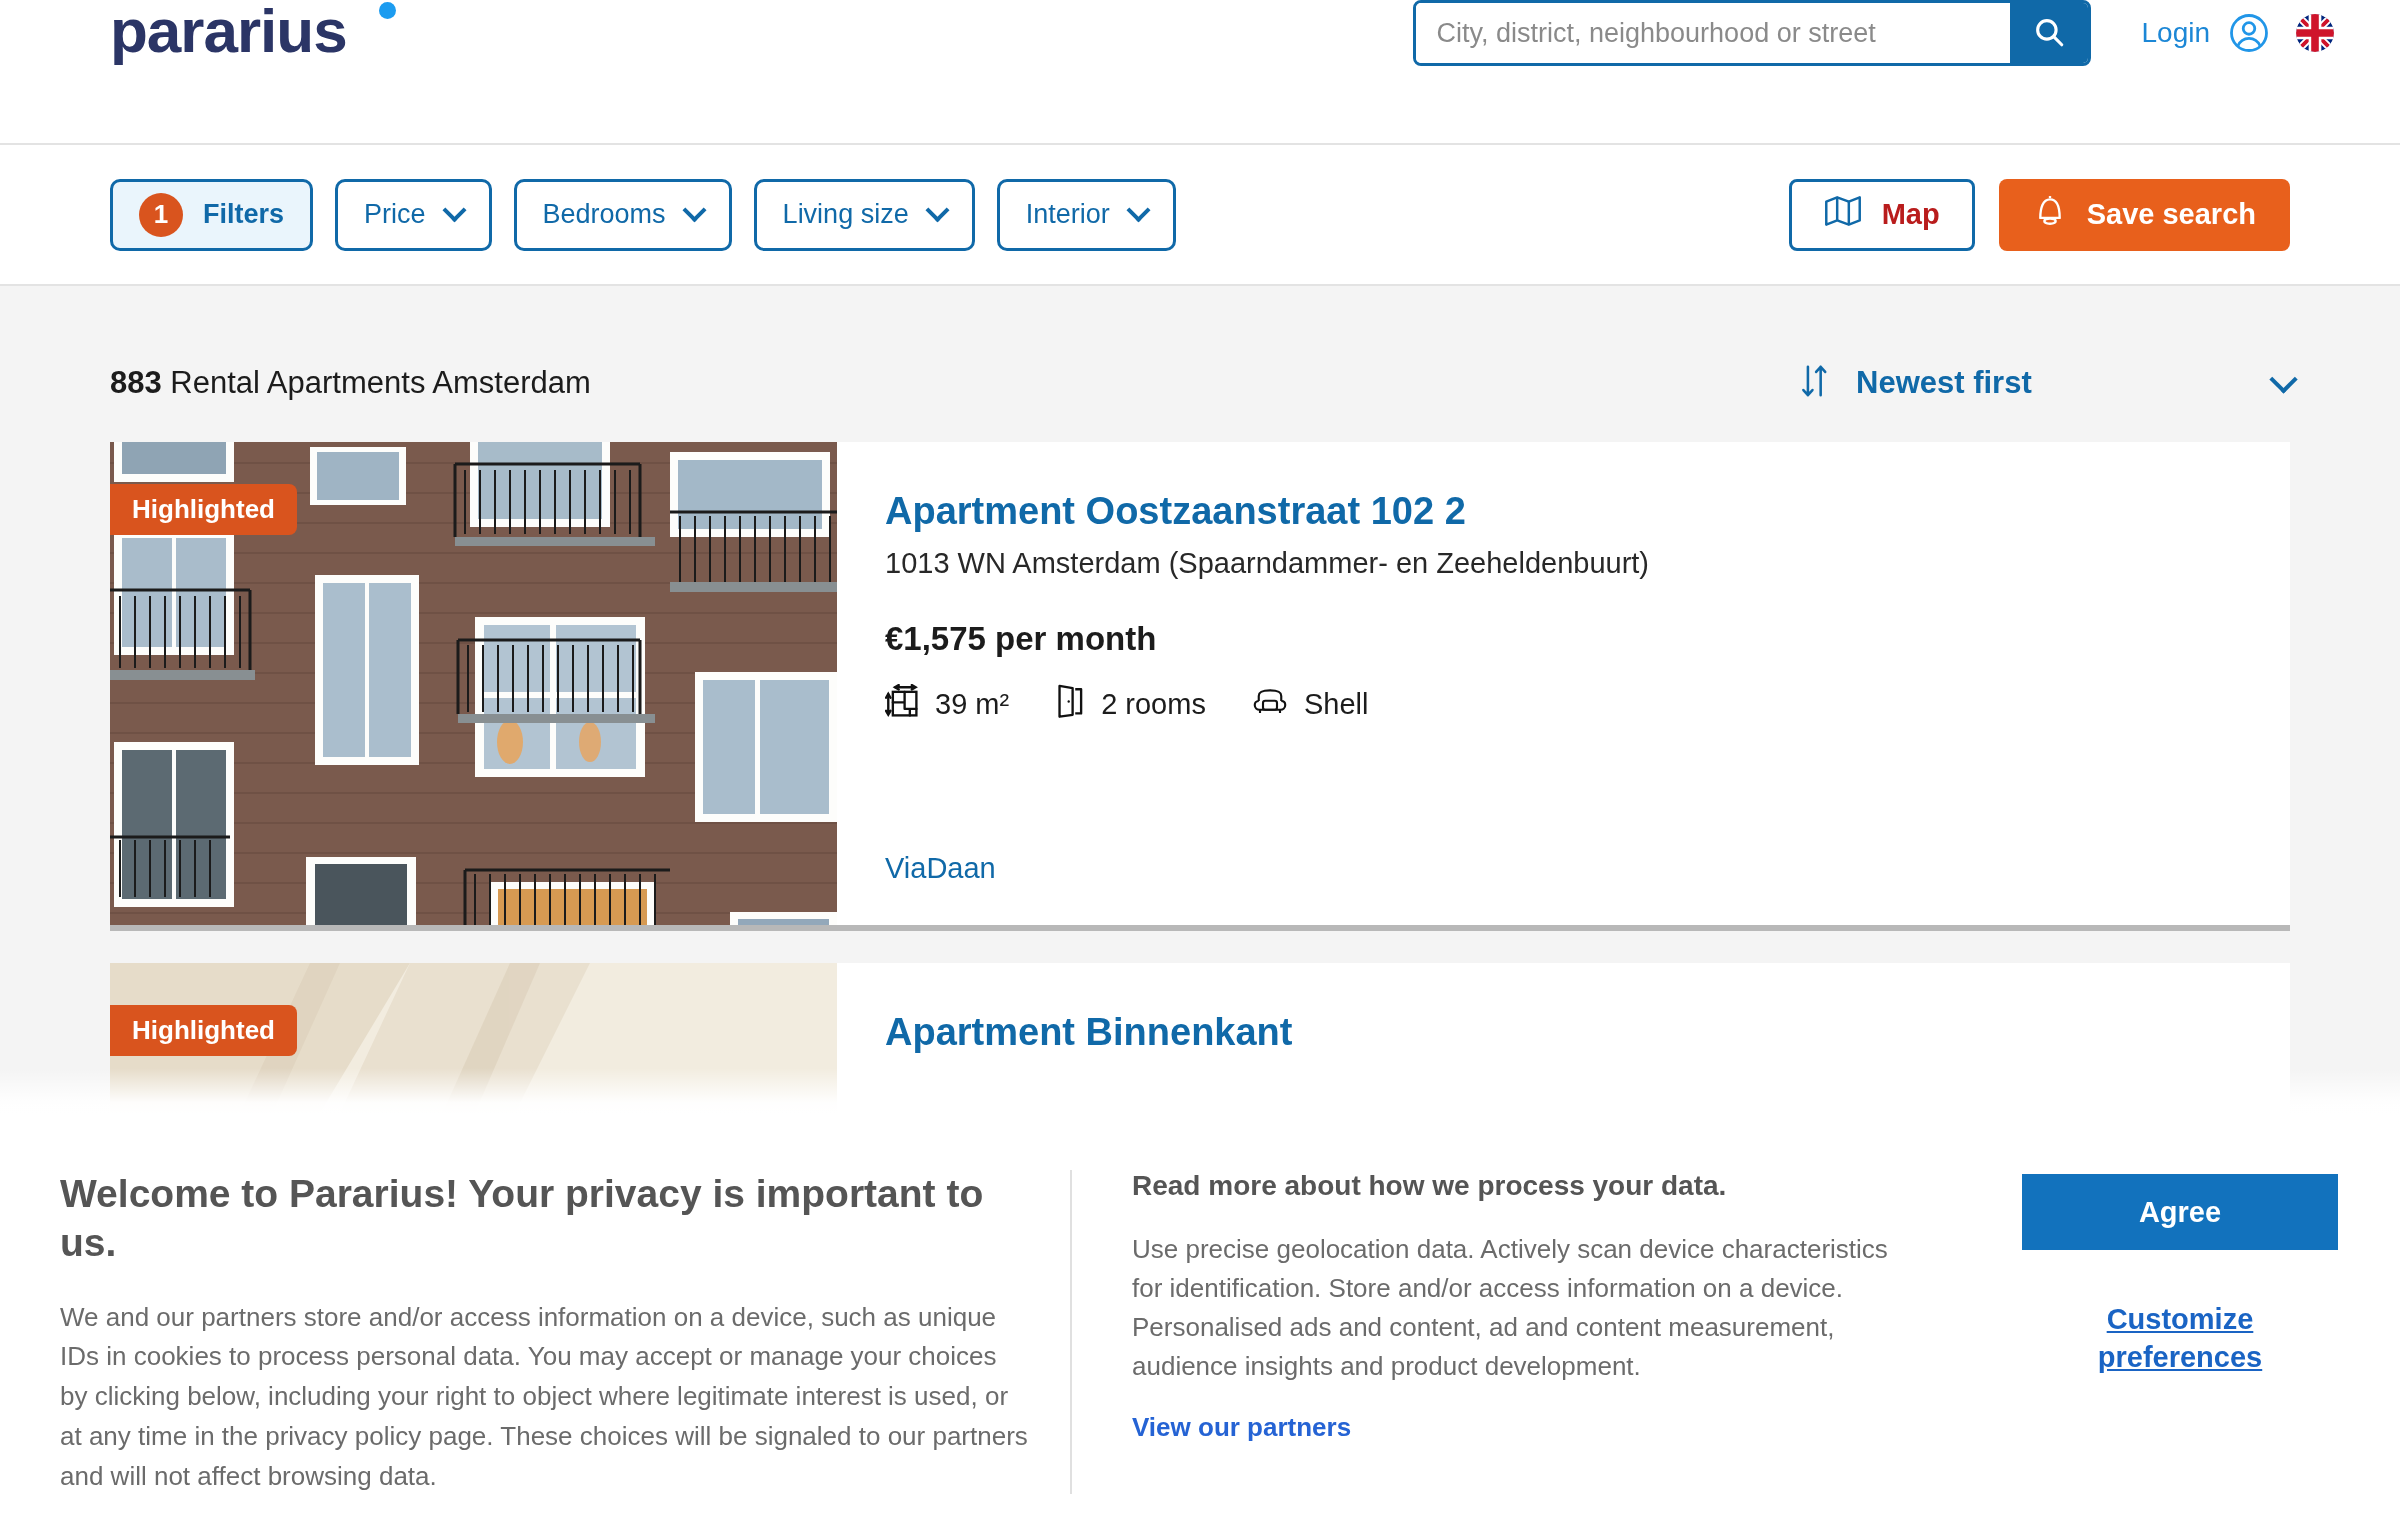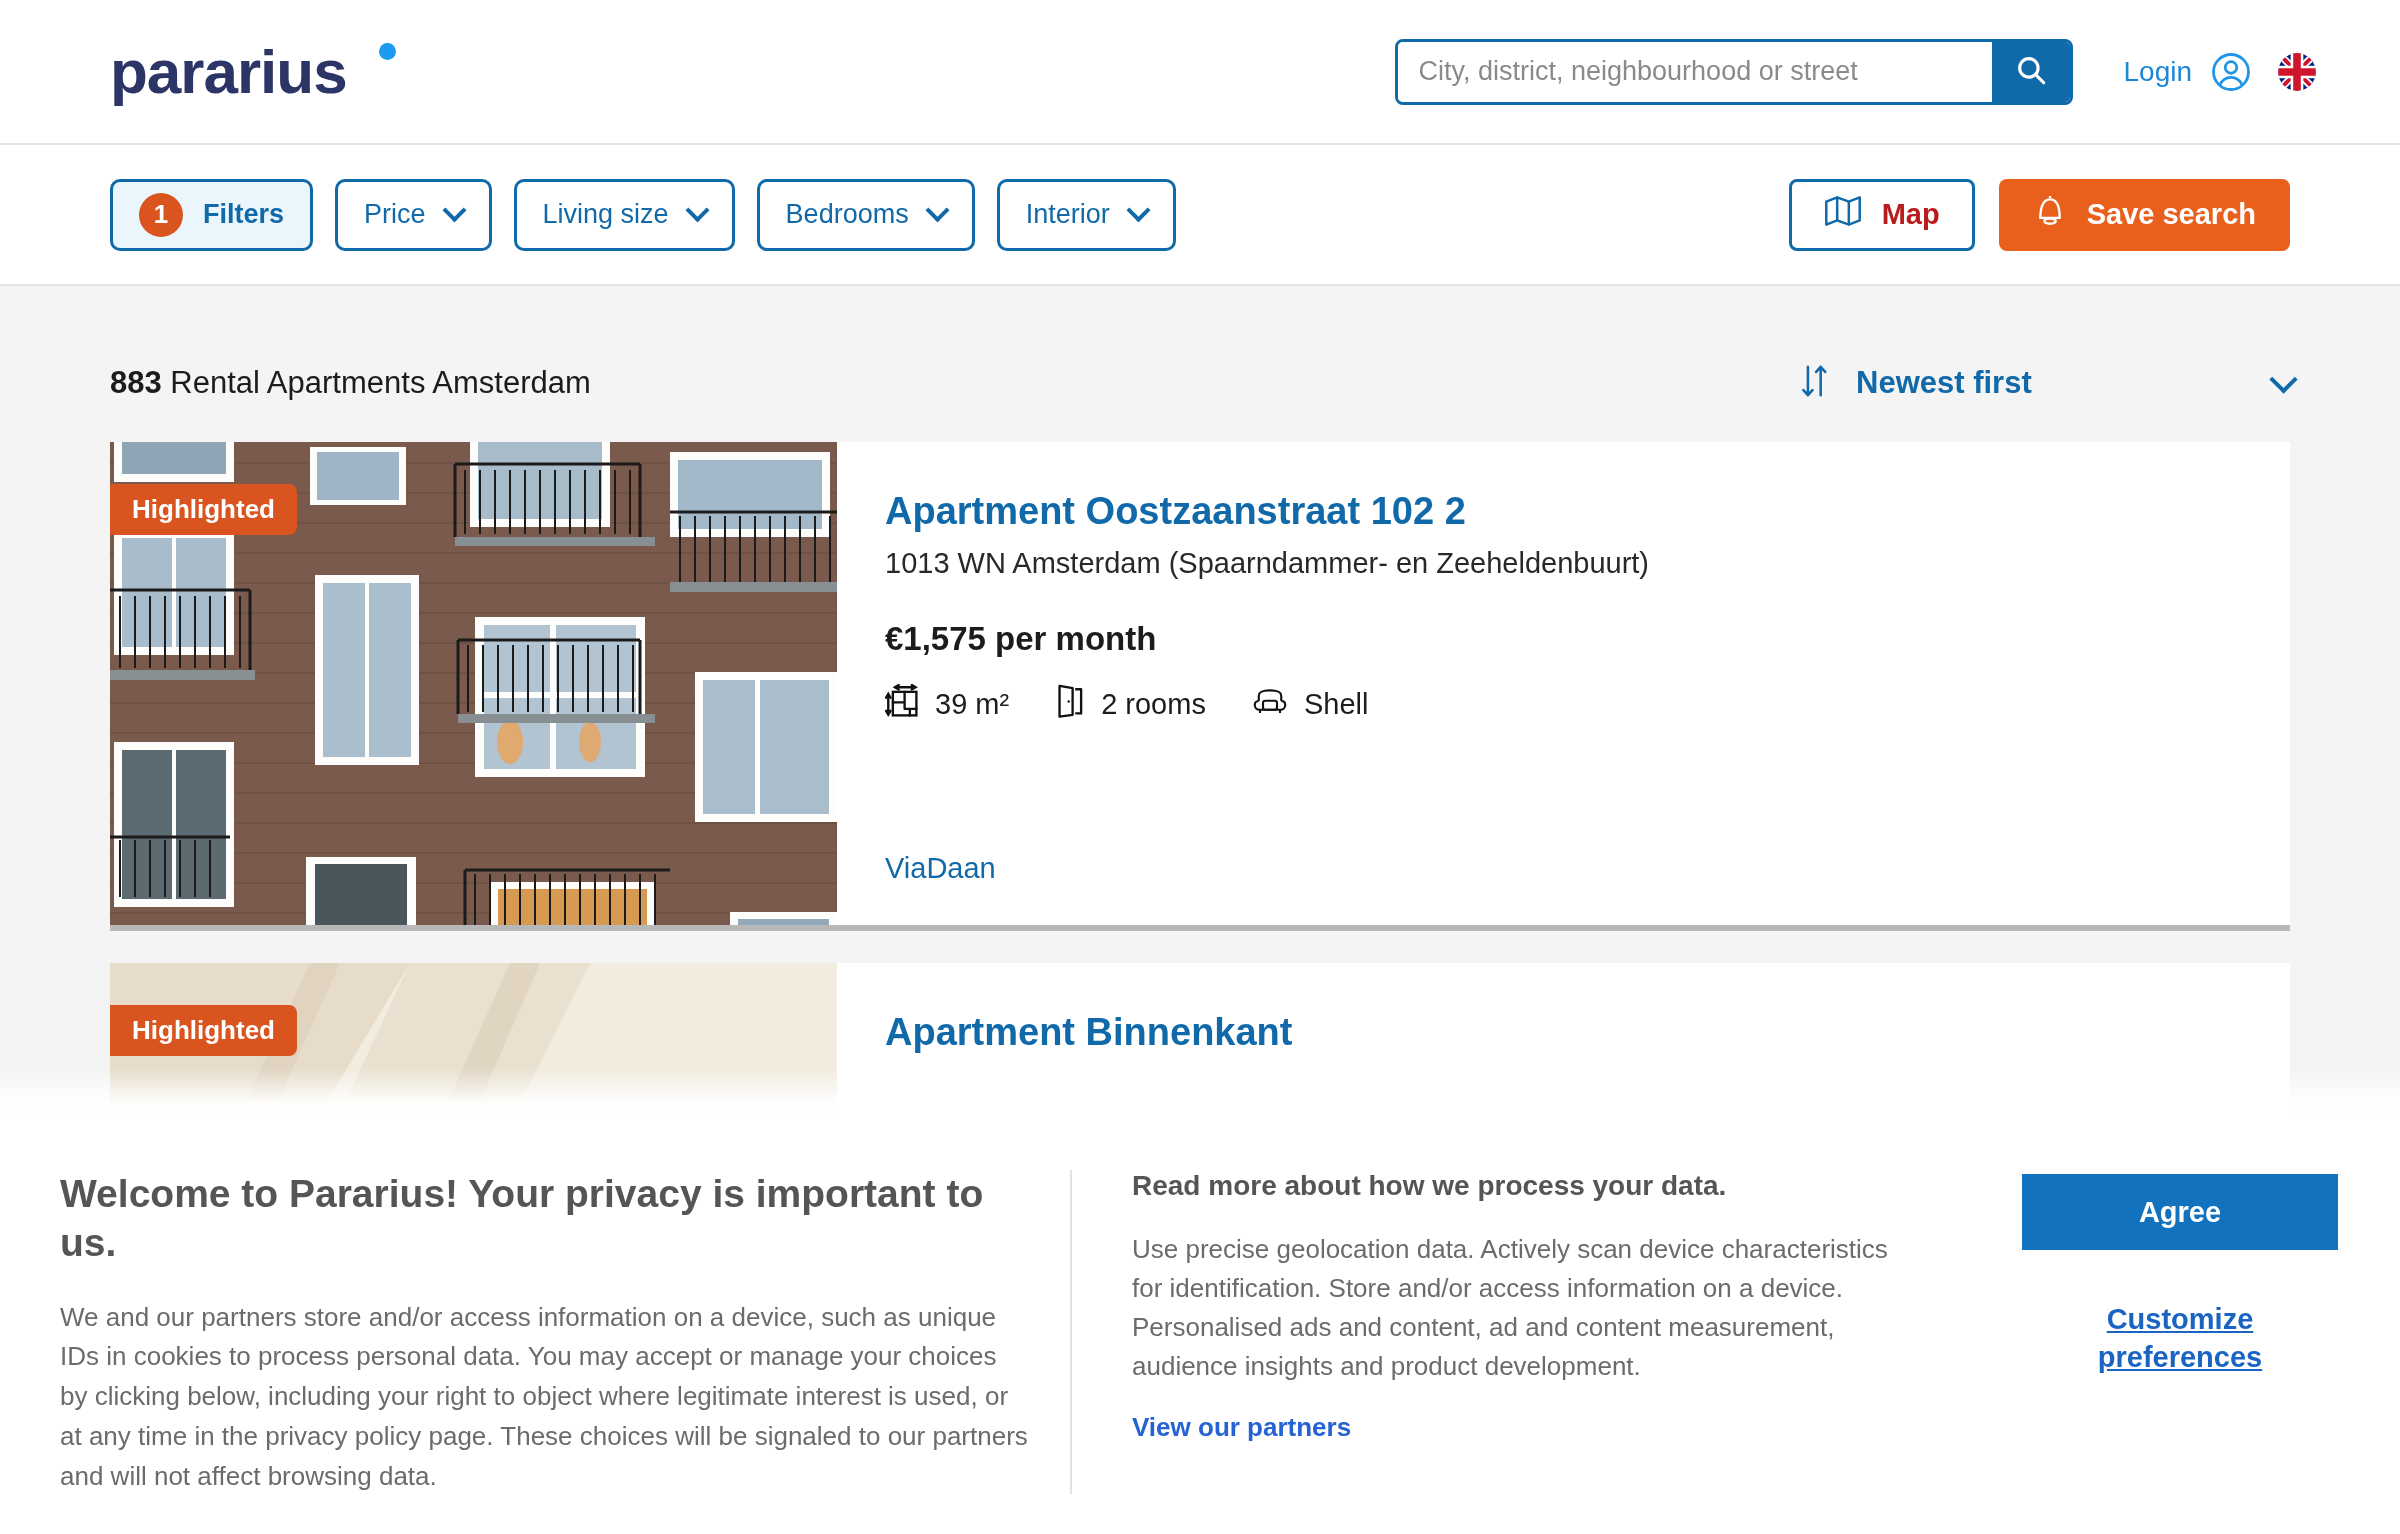--- a/index.html
+++ b/index.html
@@ -8,22 +8,22 @@
     font-family: "Liberation Sans", sans-serif;
     background: #f4f4f4;
     overflow: hidden;
   }
 
   
   .header {
     height: 143px;
     background: #ffffff;
     display: flex;
-    align-items: center;
-    padding: 0 84px 0 110px;
+    align-items: flex-start;
+    padding: 0 66px 0 110px;
     position: relative;
   }
   .logo {
     font-size: 62px;
     font-weight: 700;
     color: #2b3566;
     letter-spacing: -1px;
     position: relative;
     line-height: 1;
   }
@@ -370,26 +370,26 @@
       <span class="badge">1</span>
       <span>Filters</span>
     </button>
 
     <button class="fbtn">
       <span>Price</span>
       <span class="chev"></span>
     </button>
 
     <button class="fbtn">
-      <span>Living size</span>
+      <span>Bedrooms</span>
       <span class="chev"></span>
     </button>
 
     <button class="fbtn">
-      <span>Bedrooms</span>
+      <span>Living size</span>
       <span class="chev"></span>
     </button>
 
     <button class="fbtn">
       <span>Interior</span>
       <span class="chev"></span>
     </button>
   </div>
 
   <div class="filter-right">

